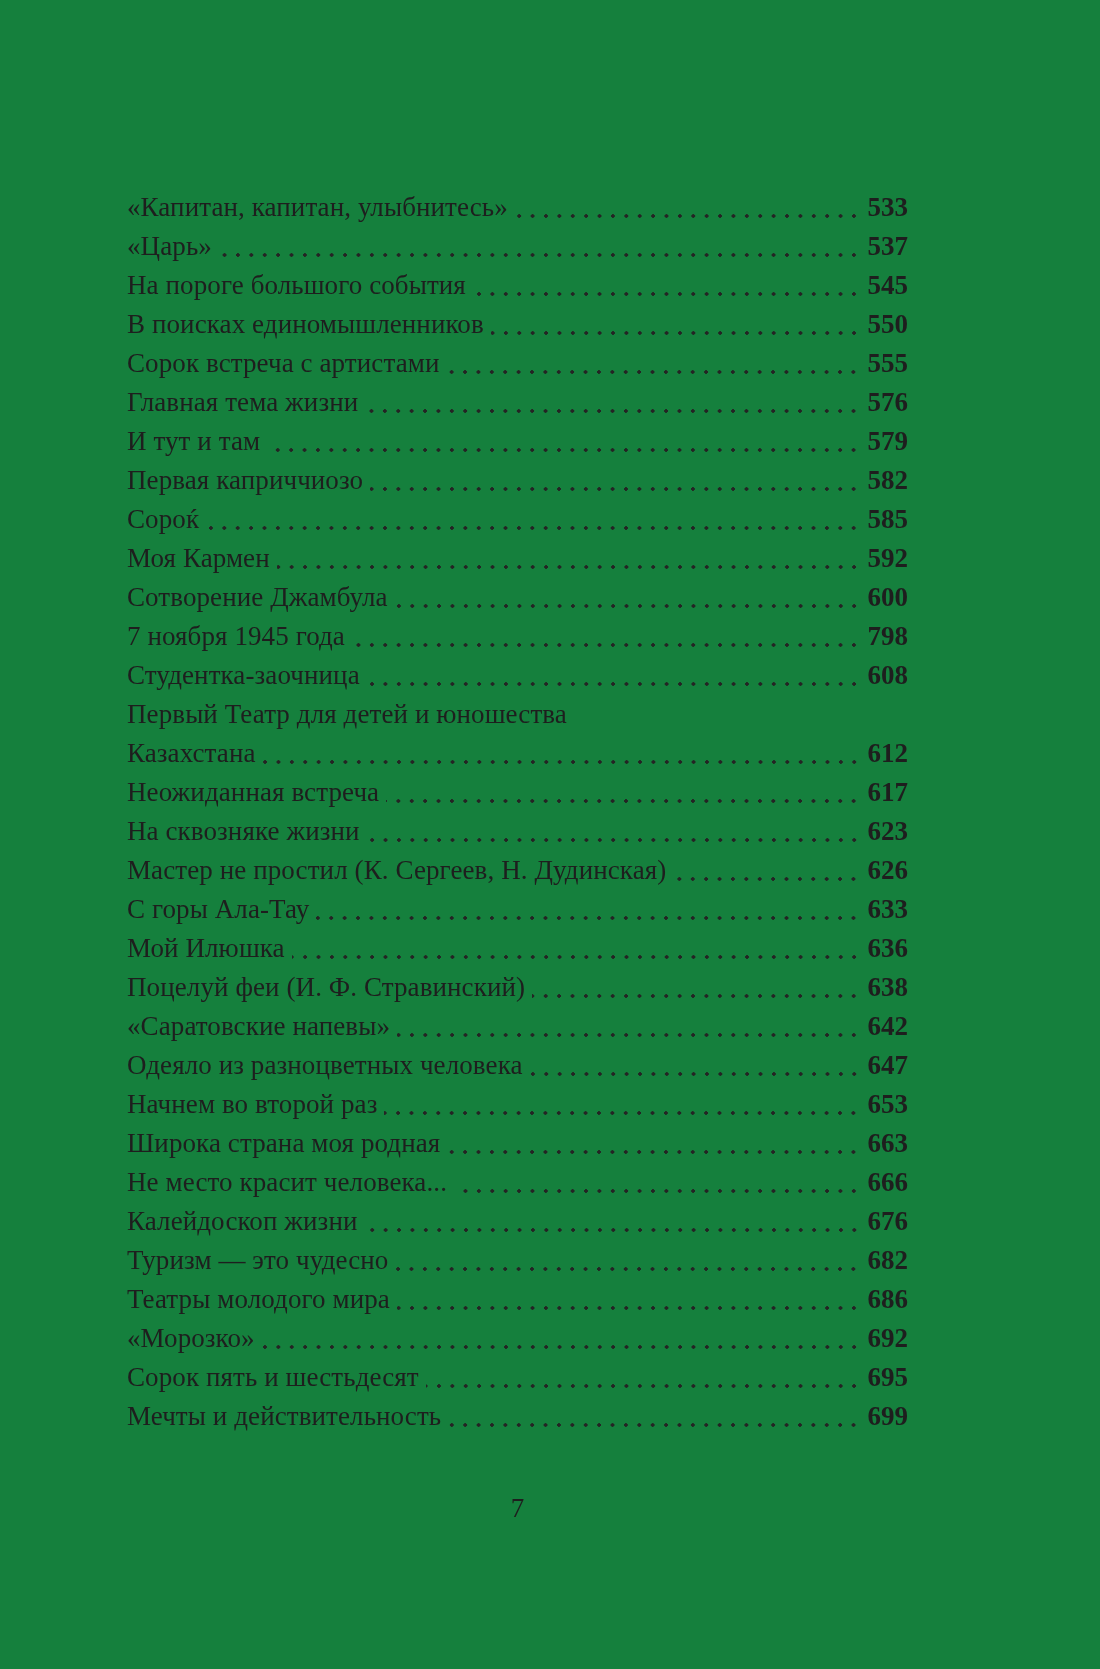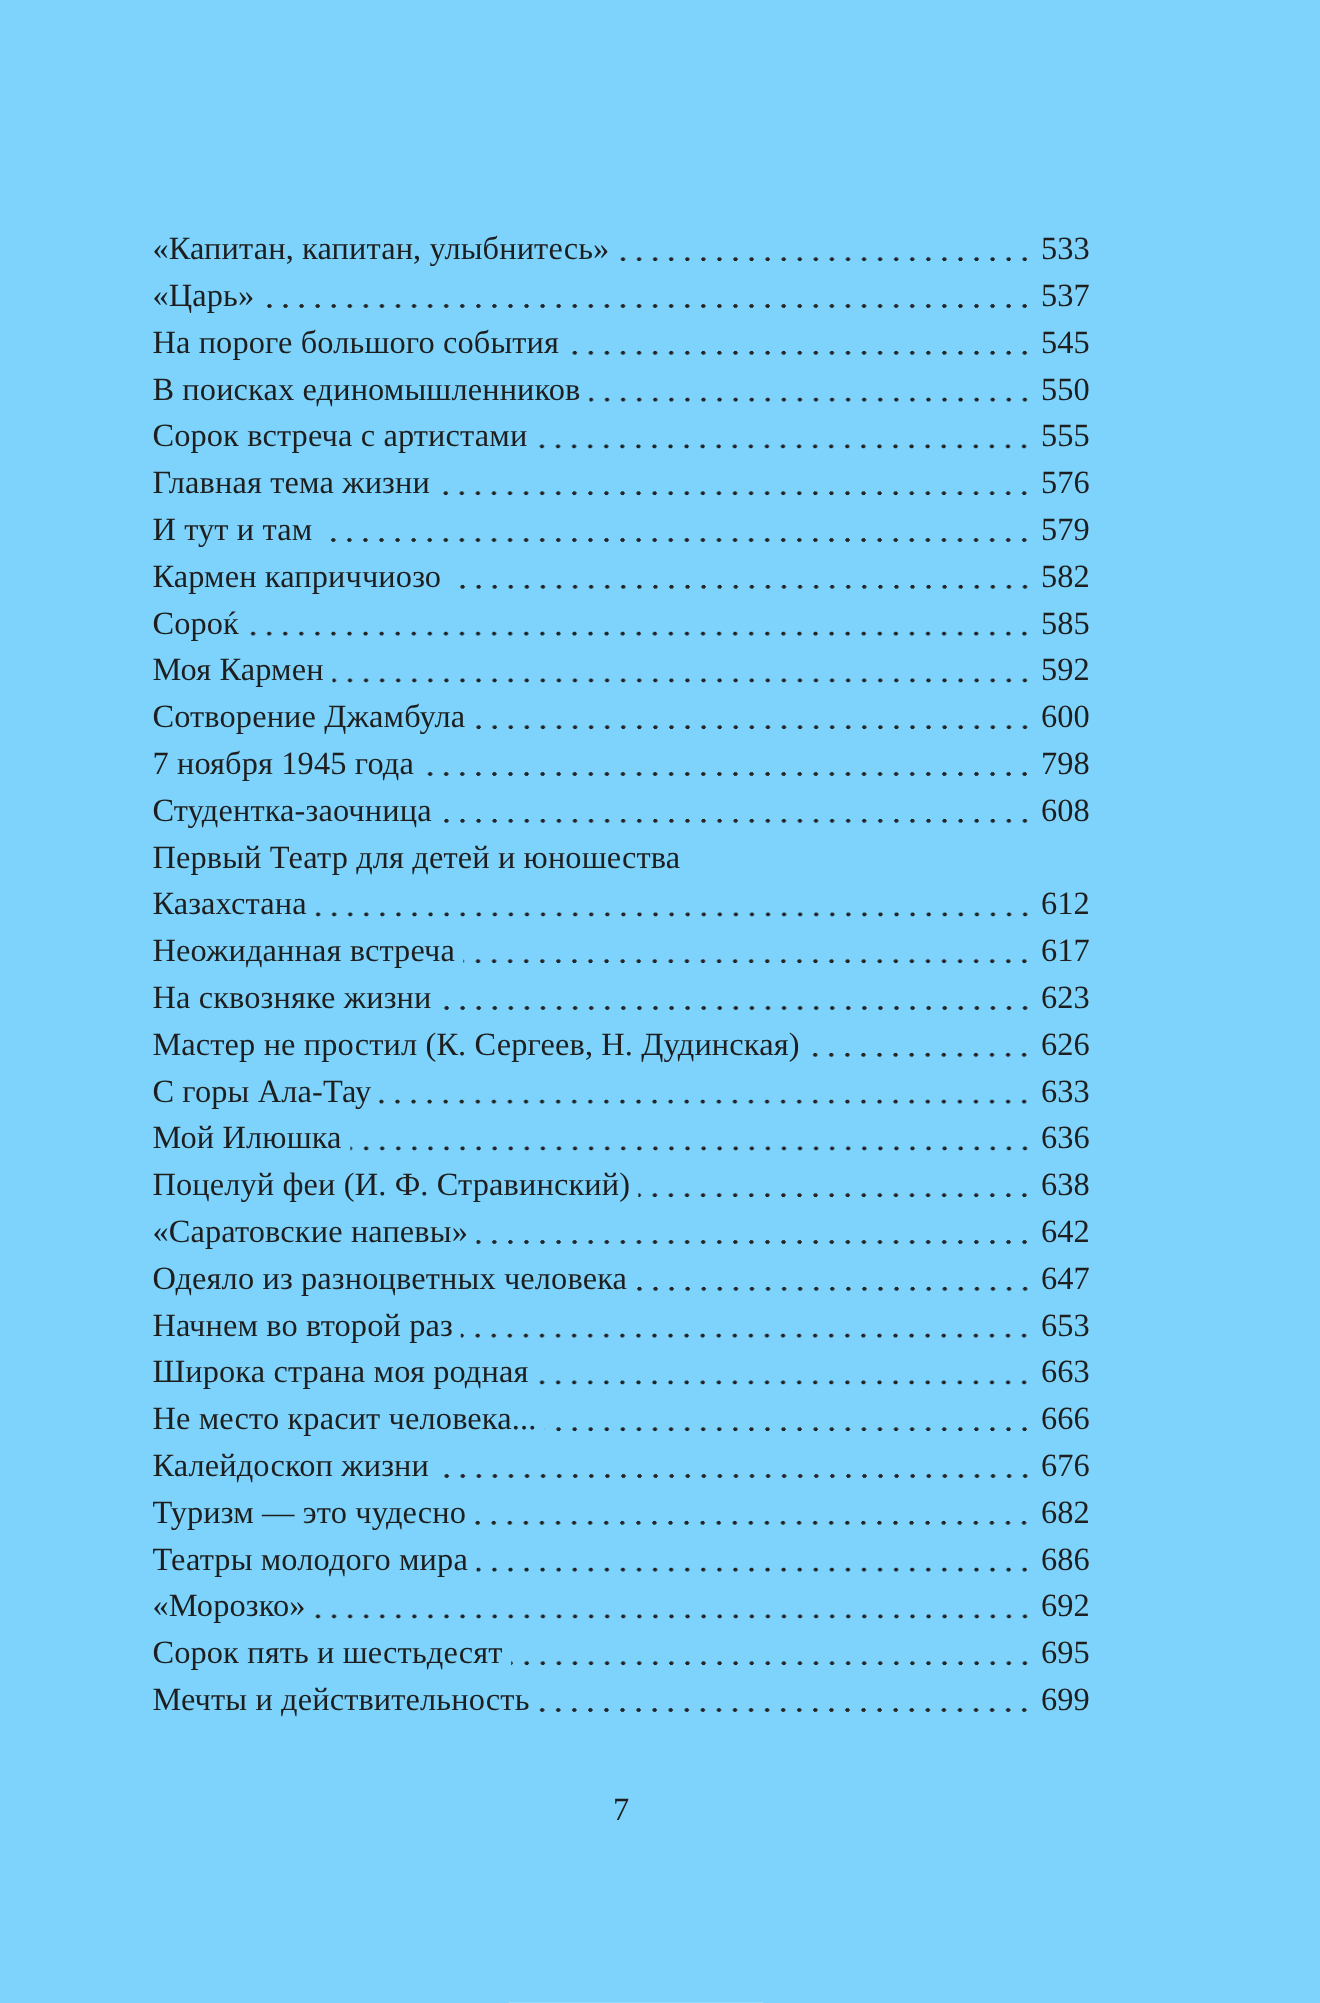--- a/index.html
+++ b/index.html
@@ -11,21 +11,21 @@
     width: 1100px;
     height: 1669px;
     font-family: "Liberation Serif", "DejaVu Serif", serif;
     color: #1e1e1e;
     position: relative;
     overflow: hidden;
   }
   .page {
     position: absolute;
     inset: 0;
-    background: #7dd3fc;
+    background: #15803d;
   }
   .toc {
     position: absolute;
     top: 188px;
     left: 127px;
     right: 192px; 
   }
   .row {
     display: flex;
     align-items: baseline;
@@ -48,20 +48,21 @@
     background-repeat: repeat-x;
     background-position: right 0px bottom 8px;
   }
   .row.wrap .leader {
     background: none;
   }
   .pageno {
     flex: 0 0 auto;
     min-width: 40px;
     text-align: center;
+    font-weight: bold;
   }
   .folio {
     position: absolute;
     top: 1489px;
     left: 127px;
     width: 781px;
     text-align: center;
     font-size: 27px;
     line-height: 39px;
   }
@@ -108,21 +109,21 @@
     <span class="pageno">576</span>
   </div>
 
   <div class="row">
     <span class="title">И тут и там</span>
     <span class="leader"></span>
     <span class="pageno">579</span>
   </div>
 
   <div class="row">
-    <span class="title">Кармен каприччиозо</span>
+    <span class="title">Первая каприччиозо</span>
     <span class="leader"></span>
     <span class="pageno">582</span>
   </div>
 
   <div class="row">
     <span class="title">Сороќ</span>
     <span class="leader"></span>
     <span class="pageno">585</span>
   </div>
 

